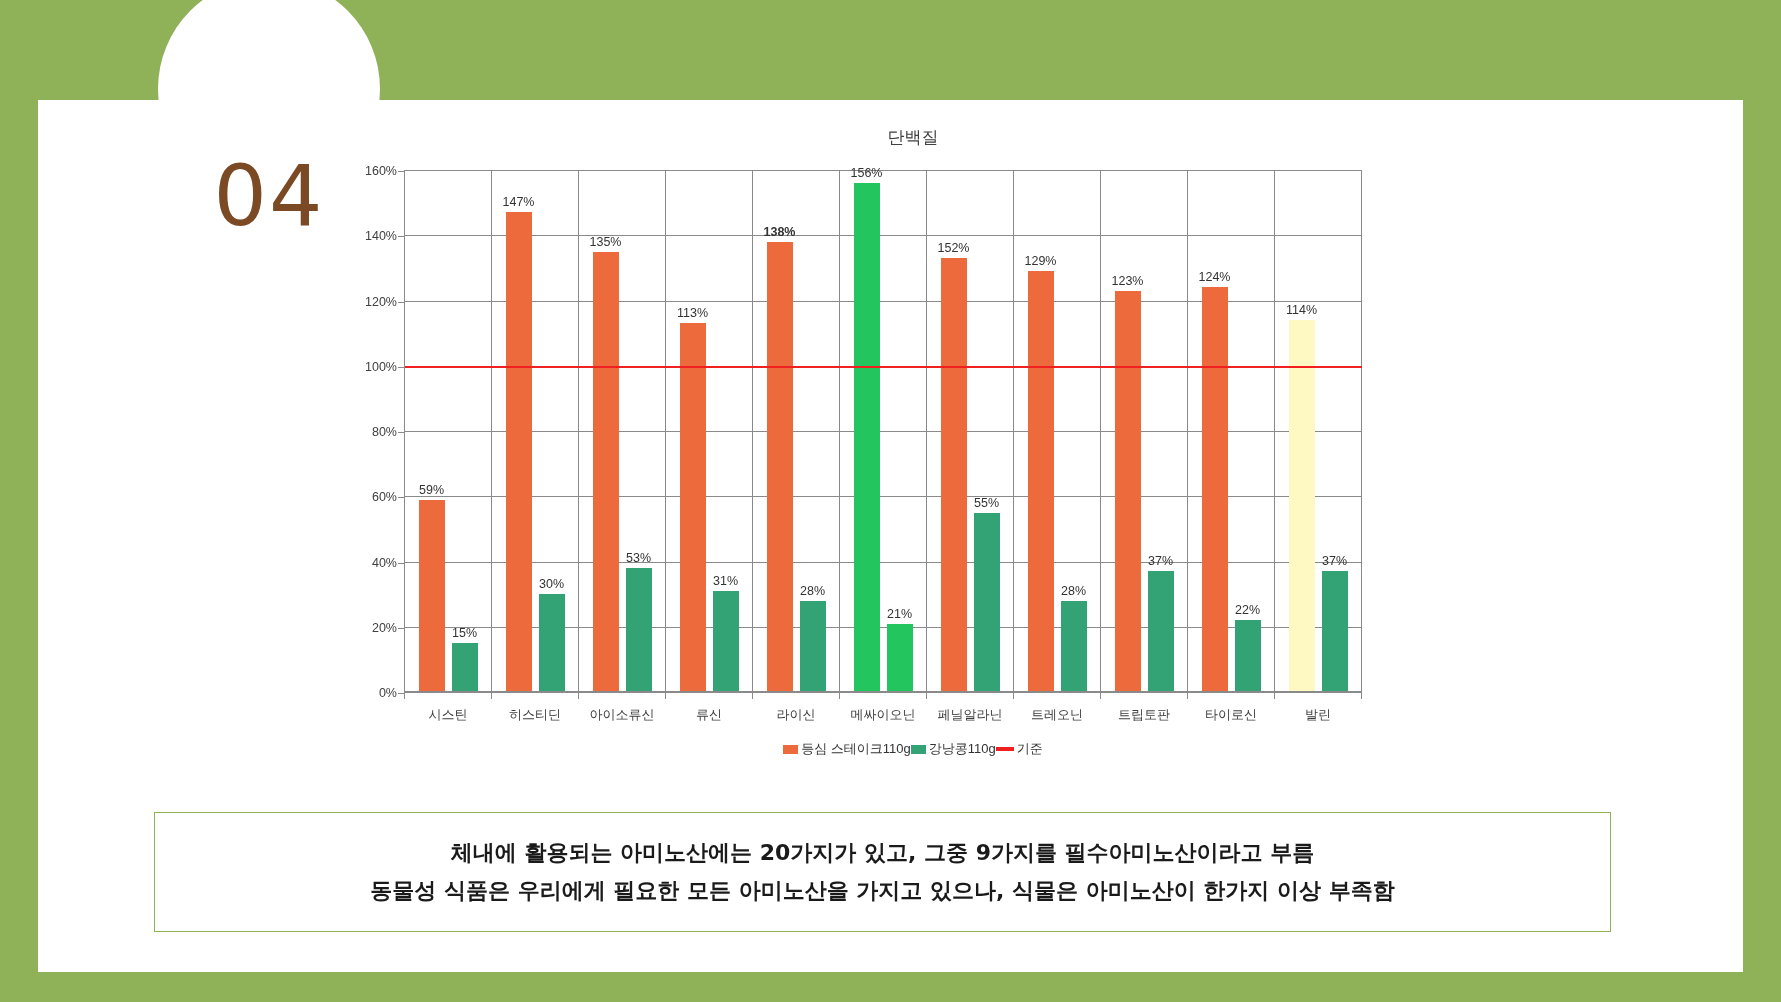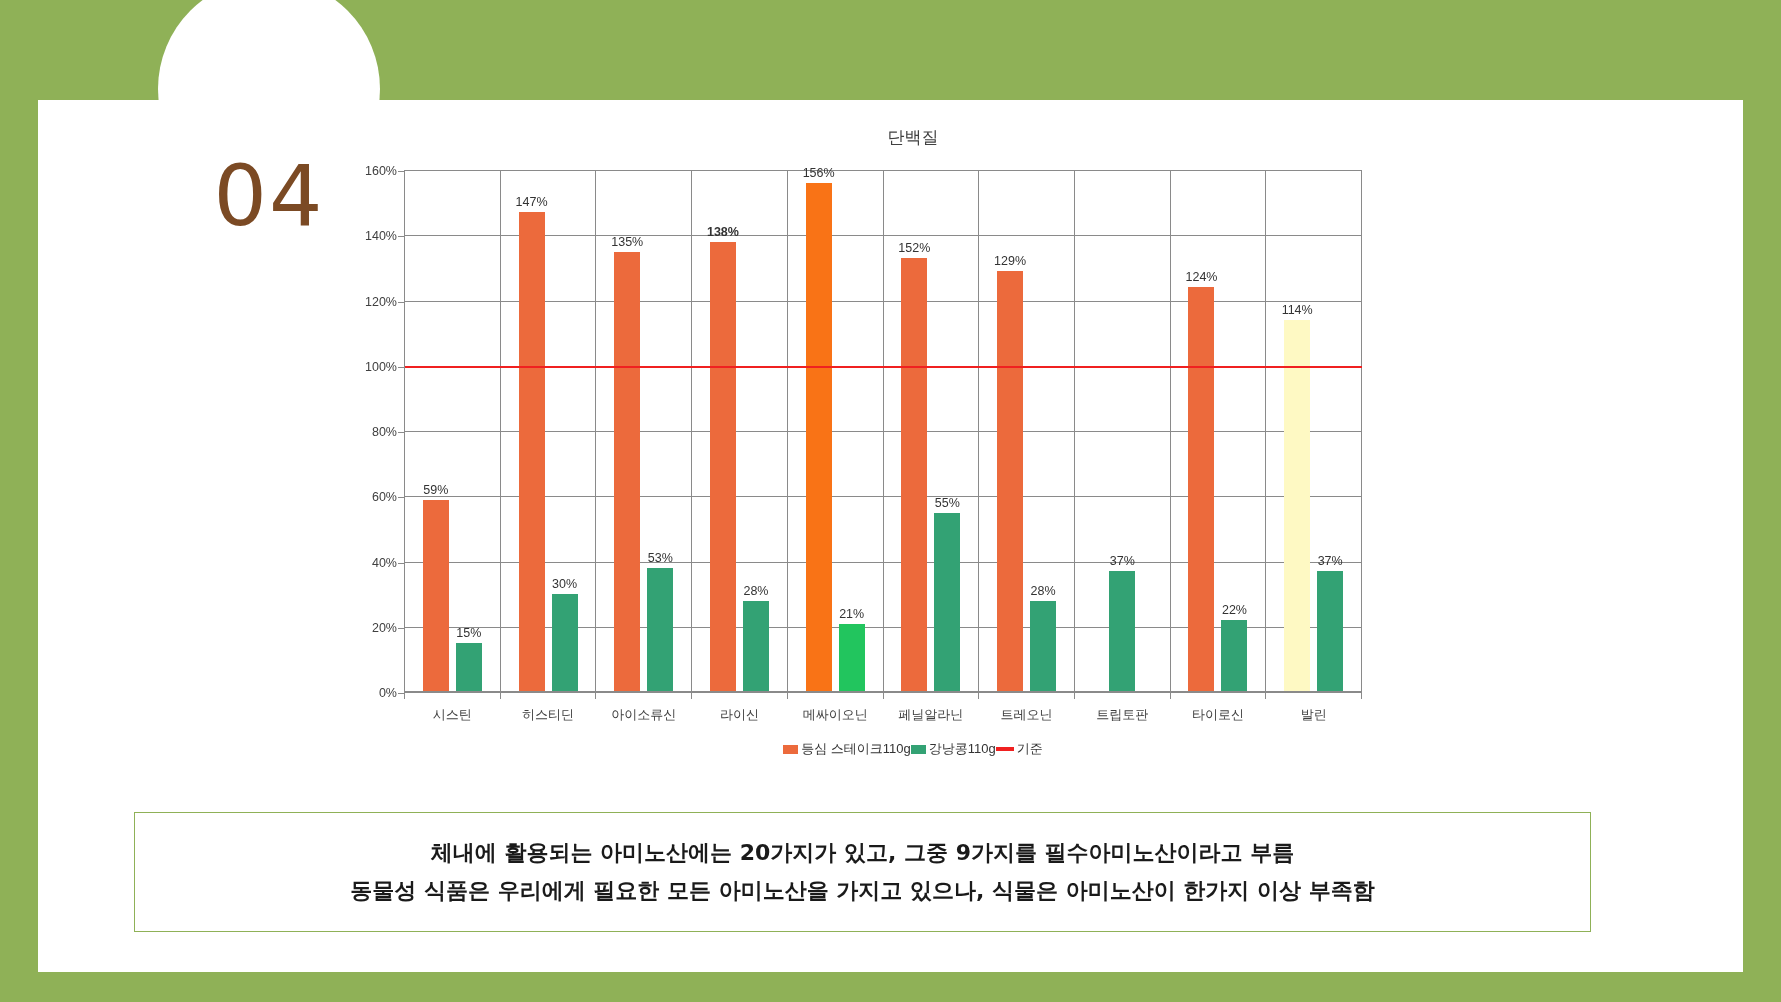--- a/index.html
+++ b/index.html
@@ -135,21 +135,21 @@
   }
   .legend .item{display:flex;align-items:center;}
   .swatch{width:15px;height:9px;margin-right:3px;display:inline-block;}
   .swatch.o{background:#EC6A3C;}
   .swatch.g{background:#33A274;}
   .swatch.r{background:#f02020;height:4px;width:18px;}
 
   
   .note{
     position:absolute;
-    left:96px;top:712px;
+    left:116px;top:712px;
     width:1457px;height:120px;
     border:1.6px solid #8FB157;
     box-sizing:border-box;
     display:flex;flex-direction:column;
     align-items:center;justify-content:center;
     background:#ffffff;
   }
   .note div{
     font-size:22px;color:#1a1a1a;
     line-height:1.75;
@@ -245,33 +245,45 @@
                 </div>
                 <div class="bar g" style="height: 23.75%; background: rgb(51, 162, 116);">
                   <span class="lbl">53%</span>
                 </div>
               </div>
               <div class="catlabel">아이소류신</div>
             </div>
             <div class="cat">
               <div class="tickdown"></div>
               <div class="bars">
+                <div class="bar o" style="height: 70.625%; background: rgb(236, 106, 60);">
+                  <span class="lbl">113%</span>
+                </div>
+                <div class="bar g" style="height: 19.375%; background: rgb(51, 162, 116);">
+                  <span class="lbl">31%</span>
+                </div>
+              </div>
+              <div class="catlabel">류신</div>
+            </div>
+            <div class="cat">
+              <div class="tickdown"></div>
+              <div class="bars">
                 <div class="bar o" style="height: 86.25%; background: rgb(236, 106, 60); font-weight: bold;">
                   <span class="lbl">138%</span>
                 </div>
                 <div class="bar g" style="height: 17.5%; background: rgb(51, 162, 116);">
                   <span class="lbl">28%</span>
                 </div>
               </div>
               <div class="catlabel">라이신</div>
             </div>
             <div class="cat">
               <div class="tickdown"></div>
               <div class="bars">
-                <div class="bar o" style="height: 97.5%; background: #f97316;">
+                <div class="bar o" style="height: 97.5%; background: #22c55e;">
                   <span class="lbl">156%</span>
                 </div>
                 <div class="bar g" style="height: 13.125%; background: #22c55e;">
                   <span class="lbl">21%</span>
                 </div>
               </div>
               <div class="catlabel">메싸이오닌</div>
             </div>
             <div class="cat">
               <div class="tickdown"></div>
@@ -293,20 +305,23 @@
                 </div>
                 <div class="bar g" style="height: 17.5%; background: rgb(51, 162, 116);">
                   <span class="lbl">28%</span>
                 </div>
               </div>
               <div class="catlabel">트레오닌</div>
             </div>
             <div class="cat">
               <div class="tickdown"></div>
               <div class="bars">
+                <div class="bar o" style="height: 76.875%; background: rgb(236, 106, 60);">
+                  <span class="lbl">123%</span>
+                </div>
                 <div class="bar g" style="height: 23.125%; background: rgb(51, 162, 116);">
                   <span class="lbl">37%</span>
                 </div>
               </div>
               <div class="catlabel">트립토판</div>
             </div>
             <div class="cat">
               <div class="tickdown"></div>
               <div class="bars">
                 <div class="bar o" style="height: 77.5%; background: rgb(236, 106, 60);">

